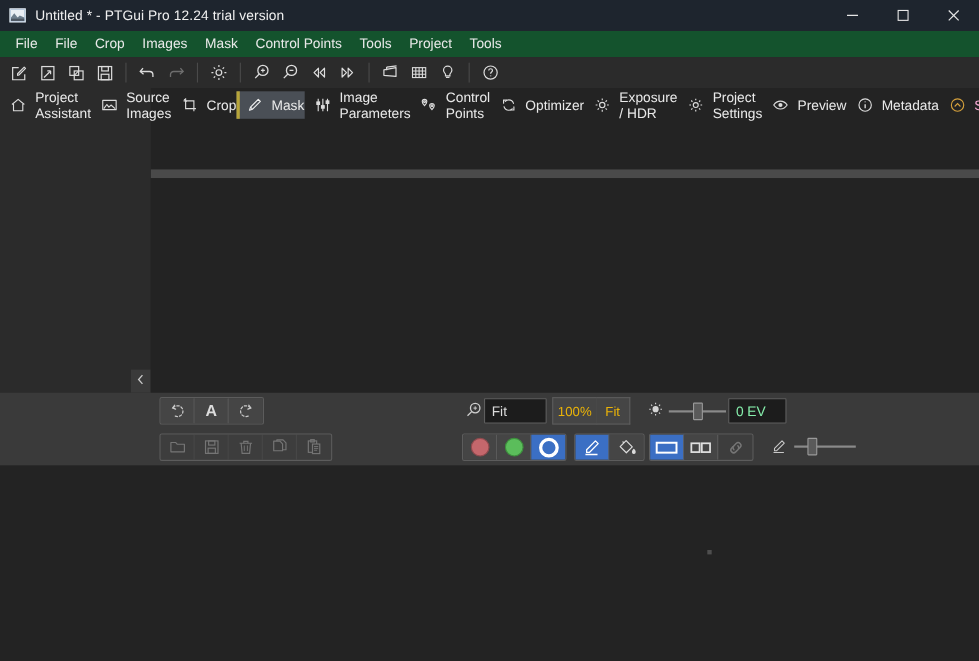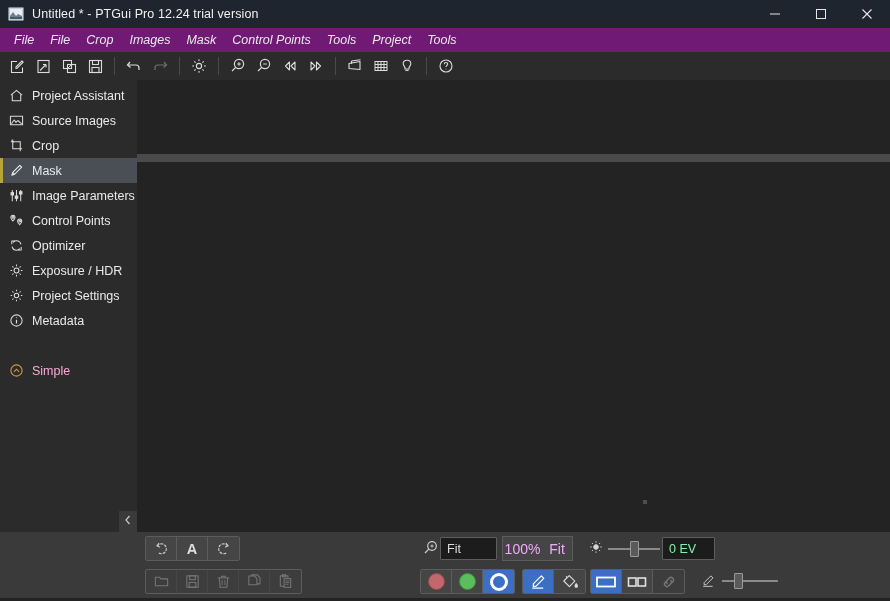--- a/index.html
+++ b/index.html
@@ -12,21 +12,21 @@
     height: 601px;
     overflow: hidden;
     font-family: "Liberation Sans", sans-serif;
     font-size: 12.5px;
     color: #e8e8e8;
     -webkit-font-smoothing: antialiased;
   }
   .app {
     position: relative;
     width: 890px;
-    height: 598px;
+    height: 423px;
     background: #2b2b2b;
     display: flex;
     flex-direction: column;
     justify-content: center;
   }
 
   
   .titlebar {
     height: 28px;
     background: #1e252e;
@@ -60,25 +60,24 @@
     display: flex;
     align-items: center;
     justify-content: center;
     color: #e6e6e6;
   }
 
   
   .menubar {
     height: 24px;
     flex: 0 0 24px;
-    background: #701a75;
+    background: #14532d;
     display: flex;
     align-items: center;
     padding-left: 6px;
-    font-style: italic;
   }
   .menu-item {
     padding: 3px 8px;
     font-size: 12.5px;
     color: #e9e9e9;
     border-radius: 2px;
     line-height: 1;
   }
 
   
@@ -116,21 +115,21 @@
     background: #2b2b2b;
   }
 
   
   .sidebar {
     width: 137px;
     flex: 0 0 137px;
     background: #2b2b2b;
     position: relative;
     display: flex;
-    flex-direction: column;
+    flex-direction: row;
     padding-top: 3px;
   }
   .side-item {
     height: 25px;
     display: flex;
     align-items: center;
     position: relative;
     padding-left: 8px;
     color: #e9e9e9;
     font-size: 12.5px;
@@ -255,22 +254,22 @@
     border-radius: 1px;
   }
   .txtbtn {
     height: 25px;
     box-sizing: border-box;
     display: flex;
     align-items: center;
     justify-content: center;
     background: #454545;
     border: 1px solid #5c5c5c;
-    color: #f0abfc;
-    font-size: 14px;
+    color: #eab308;
+    font-size: 12px;
     padding: 0 7px;
   }
 
   .slider {
     position: relative;
     height: 20px;
     display: flex;
     align-items: center;
   }
   .slider .track {
@@ -551,20 +550,29 @@
       <div class="side-item">
         <span class="sicon">
           <svg width="15" height="15" viewBox="0 0 16 16" fill="none" stroke="#dcdcdc" stroke-width="1.1">
             <circle cx="8" cy="8" r="2.4"></circle>
             <path d="M8 1.8V3.4M8 12.6V14.2M1.8 8H3.4M12.6 8H14.2M3.6 3.6L4.8 4.8M11.2 11.2L12.4 12.4M12.4 3.6L11.2 4.8M4.8 11.2L3.6 12.4"></path>
           </svg>
         </span>
         <span>Project Settings</span>
       </div>
 
+      <div class="side-item">
+        <span class="sicon">
+          <svg width="15" height="15" viewBox="0 0 16 16" fill="none" stroke="#dcdcdc" stroke-width="1.1">
+            <path d="M1.5 8C3.2 5.4 5.5 4.2 8 4.2C10.5 4.2 12.8 5.4 14.5 8C12.8 10.6 10.5 11.8 8 11.8C5.5 11.8 3.2 10.6 1.5 8Z"></path>
+            <circle cx="8" cy="8" r="2" fill="#dcdcdc" stroke="none"></circle>
+          </svg>
+        </span>
+        <span>Preview</span>
+      </div>
 
       <div class="side-item">
         <span class="sicon">
           <svg width="15" height="15" viewBox="0 0 16 16" fill="none" stroke="#dcdcdc" stroke-width="1.1">
             <circle cx="8" cy="8" r="6"></circle>
             <path d="M8 7.2V11.2" stroke-width="1.3"></path>
             <path d="M8 4.6V5.4" stroke-width="1.3"></path>
           </svg>
         </span>
         <span>Metadata</span>

